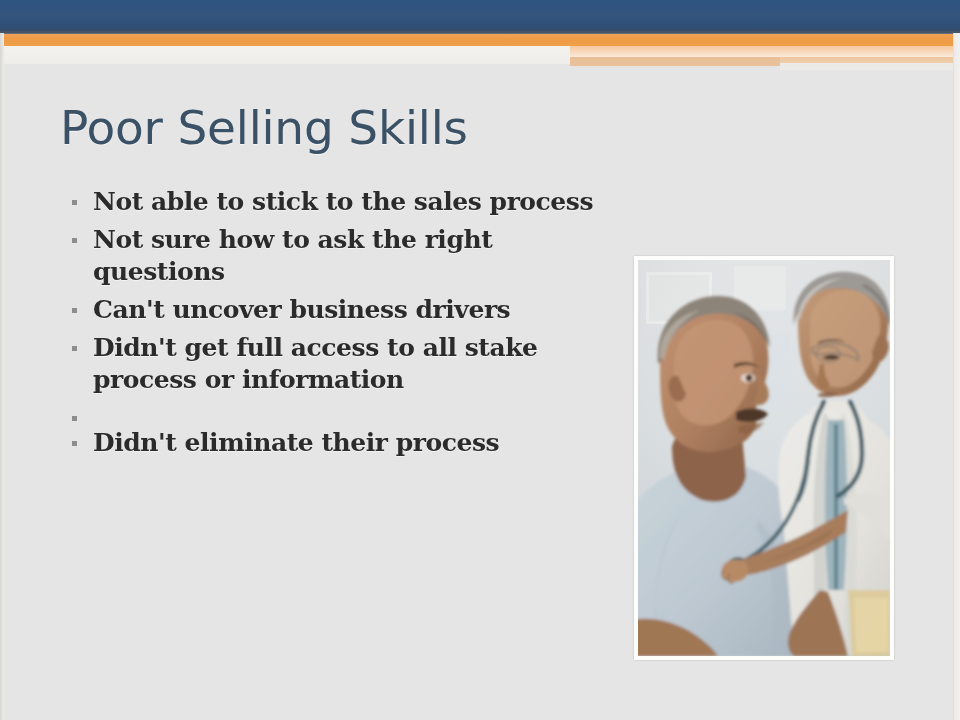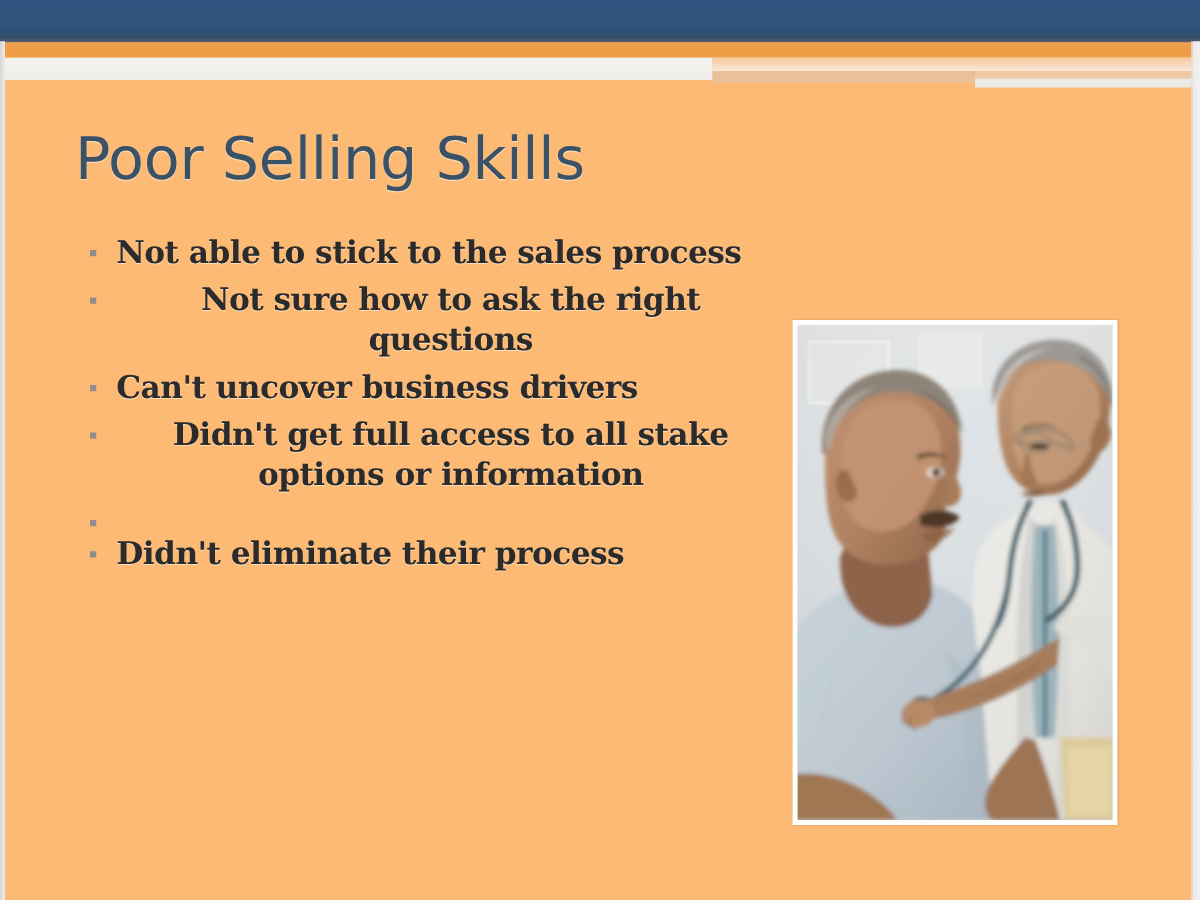--- a/index.html
+++ b/index.html
@@ -12,21 +12,21 @@
     width: 960px;
     height: 720px;
     overflow: hidden;
     font-family: "Liberation Sans", sans-serif;
   }
 
   #slide {
     position: relative;
     width: 960px;
     height: 720px;
-    background: #fdba74;
+    background: #e5e5e5;
     overflow: hidden;
   }
 
   
   .band-blue {
     position: absolute;
     left: 0;
     top: 0;
     width: 960px;
     height: 33px;
@@ -129,21 +129,20 @@
     white-space: nowrap;
     text-shadow: 0 1px 1px rgba(255,255,255,.65);
   }
 
   
   #bullets {
     position: absolute;
     left: 68px;
     top: 186px;
     width: 560px;
-    text-align: center;
   }
   .bullet-item {
     display: flex;
     align-items: flex-start;
     margin-bottom: 6px;
   }
   .bullet-marker {
     flex: 0 0 auto;
     width: 5px;
     height: 5px;
@@ -210,21 +209,21 @@
     <div class="bullet-item">
       <span class="bullet-marker"></span>
       <span class="bullet-text">Not sure how to ask the right questions</span>
     </div>
     <div class="bullet-item">
       <span class="bullet-marker"></span>
       <span class="bullet-text">Can't uncover business drivers</span>
     </div>
     <div class="bullet-item">
       <span class="bullet-marker"></span>
-      <span class="bullet-text">Didn't get full access to all stake options or information</span>
+      <span class="bullet-text">Didn't get full access to all stake process or information</span>
     </div>
     <div class="bullet-item">
       <span class="bullet-marker"></span>
     </div>
     <div class="bullet-item">
       <span class="bullet-marker"></span>
       <span class="bullet-text">Didn't eliminate their process</span>
     </div>
   </div>
 

